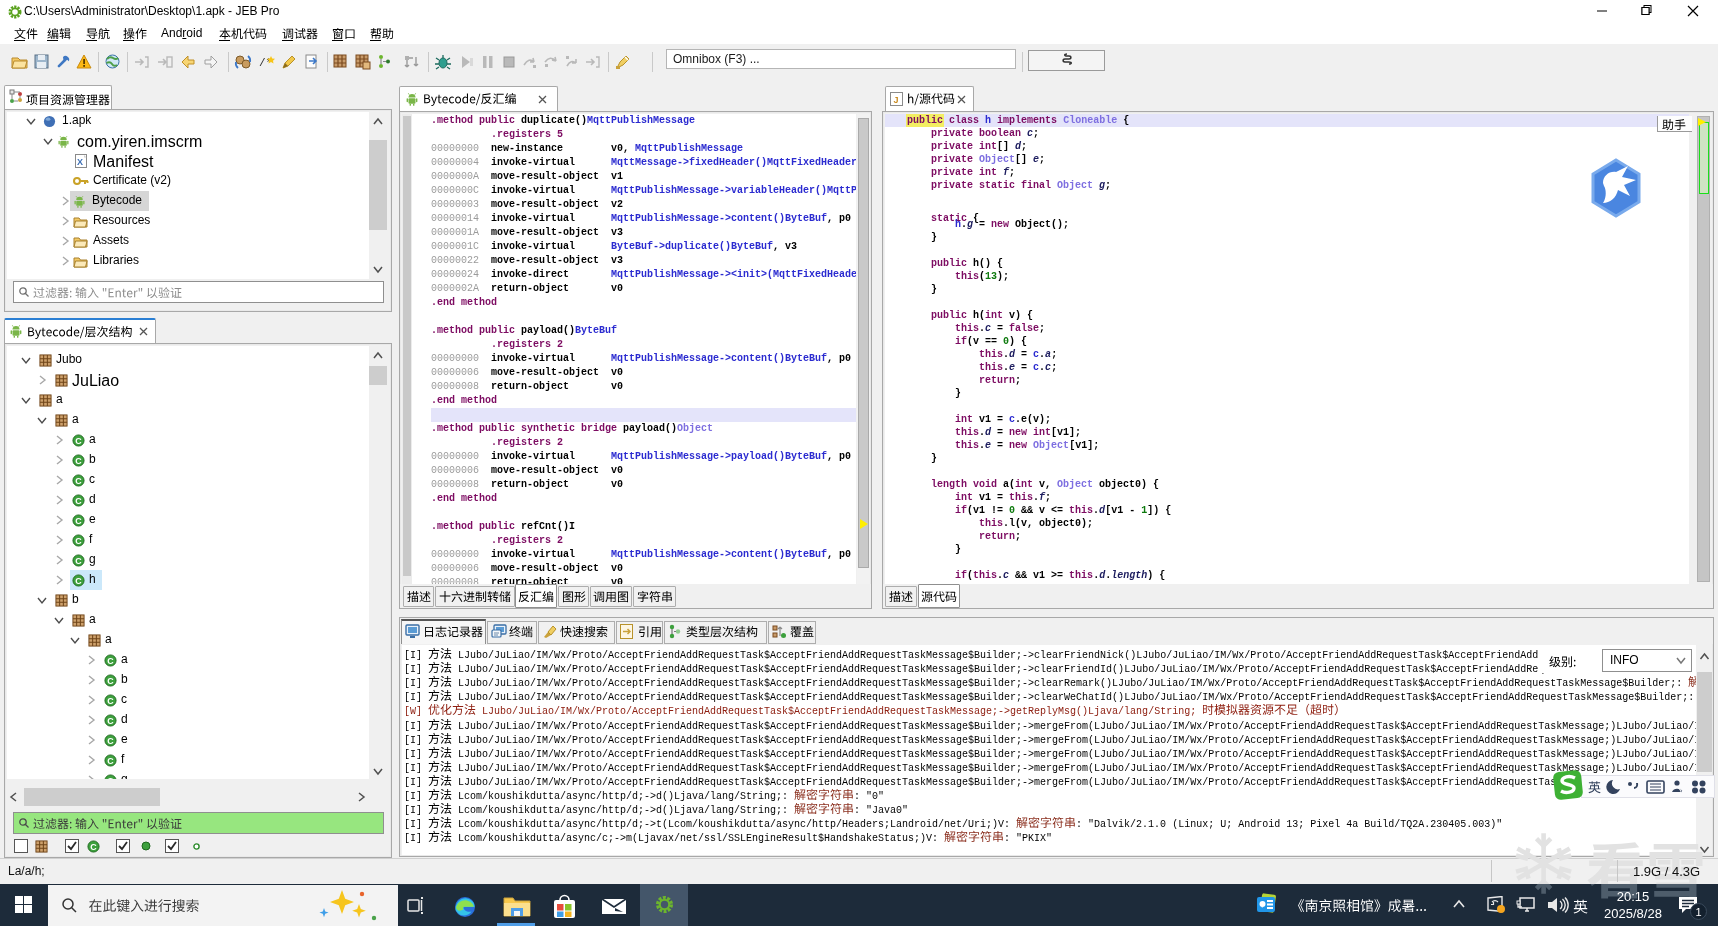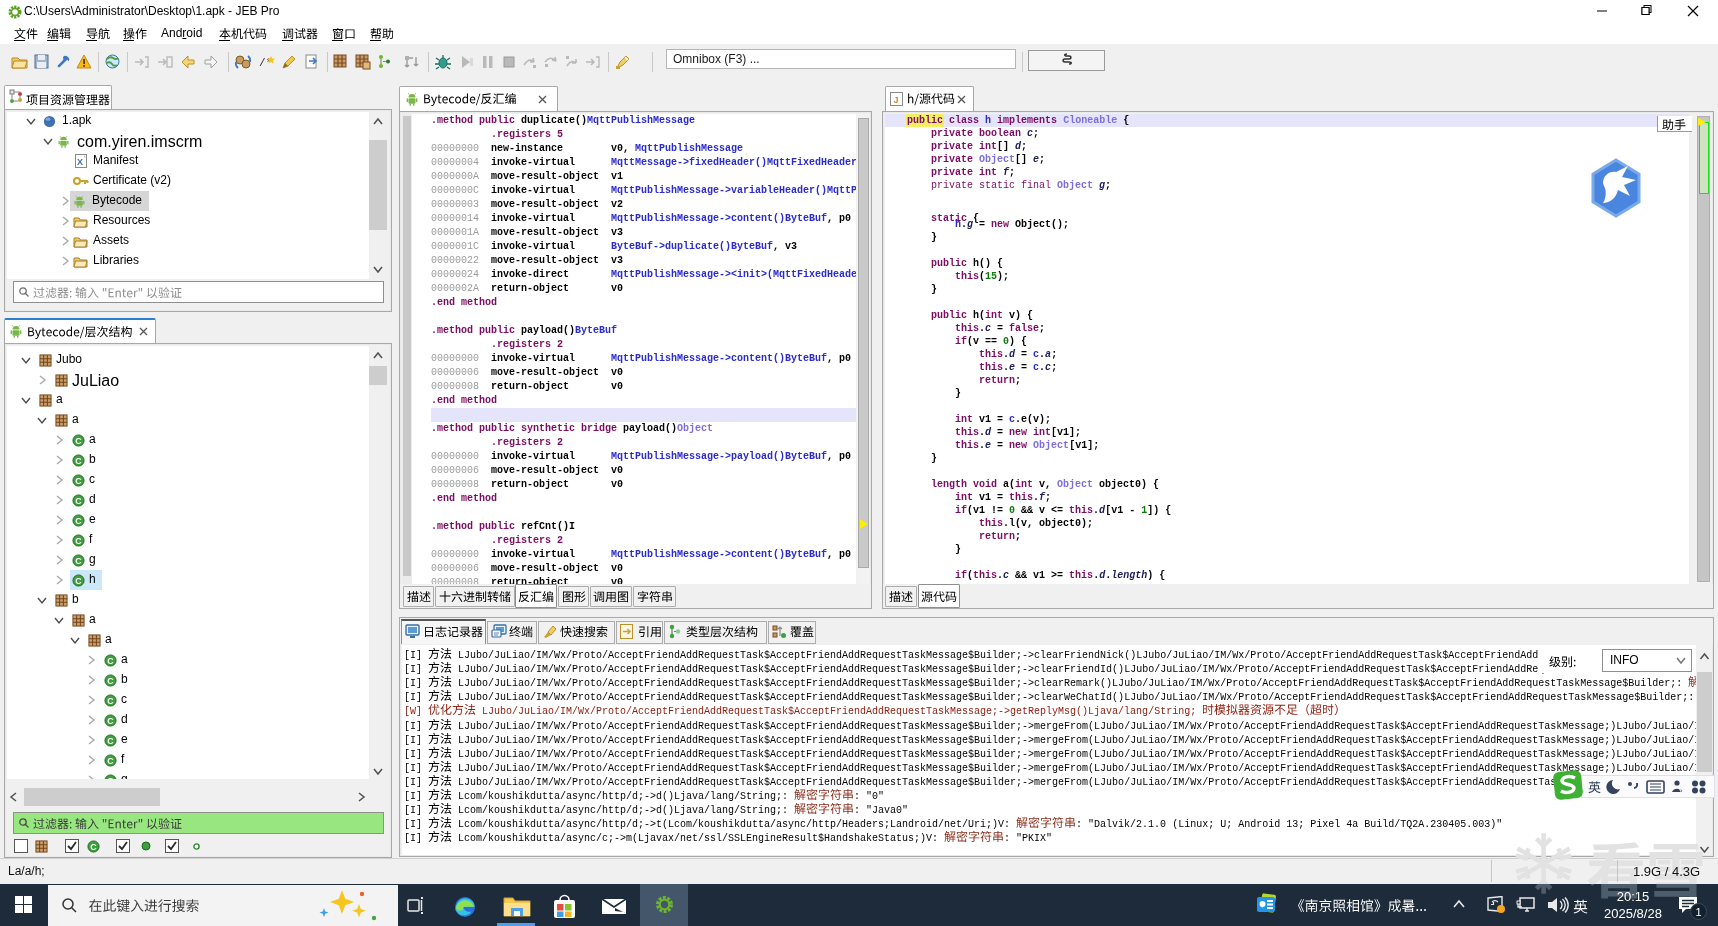--- a/index.html
+++ b/index.html
@@ -225,21 +225,21 @@
     <rect x="11" y="6.2" width="1.4" height="4" rx="0.7" fill="#7ab648"></rect>
     <rect x="4.6" y="11.9" width="1.4" height="1.8" fill="#7ab648"></rect>
     <rect x="8" y="11.9" width="1.4" height="1.8" fill="#7ab648"></rect>
   </svg>
 <div class="abs" style="left:77px;top:133px;font-size:16px">com.yiren.imscrm</div>
 <svg class="abs" style="left:75px;top:154px" width="12" height="14" viewBox="0 0 12 14">
     <rect x="0.5" y="0.5" width="11" height="13" fill="#fff" stroke="#8a8a8a"></rect>
     <path d="M9 1 L11.5 3.5 L9 3.5 Z" fill="#d0d0d0"></path>
     <text x="2" y="11" font-size="9" font-weight="bold" fill="#3c6eb4" font-family="Liberation Sans">X</text>
   </svg>
-<div class="abs" style="left:93px;top:153px;font-size:12px">Manifest</div>
+<div class="abs" style="left:93px;top:153px;font-size:16px">Manifest</div>
 <svg class="abs" style="left:73px;top:175px" width="16" height="12" viewBox="0 0 16 12">
 <circle cx="4" cy="6" r="3" fill="none" stroke="#c9a227" stroke-width="2"></circle>
     <path d="M7 6 H15 M12 6 V9 M14.5 6 V8" stroke="#c9a227" stroke-width="2"></path>
   </svg>
 <div class="abs" style="left:93px;top:173px;font-size:12px">Certificate (v2)</div>
 <div class="abs" style="left:70px;top:191px;width:79px;height:20px;background:#d6d6d6"></div>
 <svg class="abs" style="left:60px;top:196px" width="10" height="10" viewBox="0 0 10 10">
     <path d="M3 1 L8 5 L3 9" stroke="#a8a8a8" stroke-width="1.4" fill="none"></path>
   </svg>
 <svg class="abs" style="left:73px;top:194.5px" width="13" height="13" viewBox="0 0 14 14">
@@ -633,28 +633,28 @@
 <svg class="abs" style="left:956px;top:94px" width="11" height="11" viewBox="0 0 11 11">
     <path d="M2 2 L9 9 M9 2 L2 9" stroke="#555" stroke-width="1.3" fill="none"></path>
   </svg>
 <div class="panelbox" style="left:882px;top:111px;width:832px;height:498px"></div>
 <div class="white" style="left:885px;top:114px;width:804px;height:470px;overflow:hidden" id="rcode">
     <div class="cl" style="left:0;top:0px;height:13px;line-height:13px;background:#e4e4fa;width:808px;padding-left:22px"><span style="position:absolute;left:21px;top:0;width:38px;height:13px;background:#f3ee62"></span><span style="position:relative"><span style="color:#7d0c62;font-weight:bold">public</span> <span style="color:#7d0c62;font-weight:bold">class</span> <span style="color:#2b2bd0;font-weight:bold">h</span> <span style="color:#7d0c62;font-weight:bold">implements</span> <span style="color:#7d6ee0">Cloneable</span> {</span></div>
     <div class="cl" style="left:22px;top:13px;height:13px;line-height:13px">    <span style="color:#7d0c62;font-weight:bold">private boolean</span> <span style="color:#1c1c5e;font-style:italic">c</span>;</div>
     <div class="cl" style="left:22px;top:26px;height:13px;line-height:13px">    <span style="color:#7d0c62;font-weight:bold">private int</span>[] <span style="color:#1c1c5e;font-style:italic">d</span>;</div>
     <div class="cl" style="left:22px;top:39px;height:13px;line-height:13px">    <span style="color:#7d0c62;font-weight:bold">private</span> <span style="color:#7d6ee0">Object</span>[] <span style="color:#1c1c5e;font-style:italic">e</span>;</div>
     <div class="cl" style="left:22px;top:52px;height:13px;line-height:13px">    <span style="color:#7d0c62;font-weight:bold">private int</span> <span style="color:#1c1c5e;font-style:italic">f</span>;</div>
-    <div class="cl" style="left:22px;top:65px;height:13px;line-height:13px">    <span style="color:#7d0c62;font-weight:normal">private static final</span> <span style="color:#7d6ee0">Object</span> <span style="color:#1c1c5e;font-style:italic">g</span>;</div>
+    <div class="cl" style="left:22px;top:65px;height:13px;line-height:13px">    <span style="color:#7d0c62;font-weight:bold">private static final</span> <span style="color:#7d6ee0">Object</span> <span style="color:#1c1c5e;font-style:italic">g</span>;</div>
     <div class="cl" style="left:22px;top:78px;height:13px;line-height:13px"></div>
     <div class="cl" style="left:22px;top:98px;height:13px;line-height:13px">    <span style="color:#7d0c62;font-weight:bold">static</span> {</div>
     <div class="cl" style="left:22px;top:104px;height:13px;line-height:13px">        <span style="color:#2b2bd0;font-weight:bold">h</span>.<span style="color:#1c1c5e;font-style:italic">g</span> = <span style="color:#7d0c62;font-weight:bold">new</span> Object();</div>
     <div class="cl" style="left:22px;top:117px;height:13px;line-height:13px">    }</div>
     <div class="cl" style="left:22px;top:130px;height:13px;line-height:13px"></div>
     <div class="cl" style="left:22px;top:143px;height:13px;line-height:13px">    <span style="color:#7d0c62;font-weight:bold">public</span> h() {</div>
-    <div class="cl" style="left:22px;top:156px;height:13px;line-height:13px">        <span style="color:#7d0c62;font-weight:bold">this</span>(<span style="color:#0e7a0e">15</span>);</div>
+    <div class="cl" style="left:22px;top:156px;height:13px;line-height:13px">        <span style="color:#7d0c62;font-weight:bold">this</span>(<span style="color:#0e7a0e">13</span>);</div>
     <div class="cl" style="left:22px;top:169px;height:13px;line-height:13px">    }</div>
     <div class="cl" style="left:22px;top:182px;height:13px;line-height:13px"></div>
     <div class="cl" style="left:22px;top:195px;height:13px;line-height:13px">    <span style="color:#7d0c62;font-weight:bold">public</span> h(<span style="color:#7d0c62;font-weight:bold">int</span> v) {</div>
     <div class="cl" style="left:22px;top:208px;height:13px;line-height:13px">        <span style="color:#7d0c62;font-weight:bold">this</span>.<span style="color:#1c1c5e;font-style:italic">c</span> = <span style="color:#7d0c62;font-weight:bold">false</span>;</div>
     <div class="cl" style="left:22px;top:221px;height:13px;line-height:13px">        <span style="color:#7d0c62;font-weight:bold">if</span>(v == <span style="color:#0e7a0e">0</span>) {</div>
     <div class="cl" style="left:22px;top:234px;height:13px;line-height:13px">            <span style="color:#7d0c62;font-weight:bold">this</span>.<span style="color:#1c1c5e;font-style:italic">d</span> = <span style="color:#2b2bd0;font-weight:bold">c</span>.<span style="color:#1c1c5e;font-style:italic">a</span>;</div>
     <div class="cl" style="left:22px;top:247px;height:13px;line-height:13px">            <span style="color:#7d0c62;font-weight:bold">this</span>.<span style="color:#1c1c5e;font-style:italic">e</span> = <span style="color:#2b2bd0;font-weight:bold">c</span>.<span style="color:#1c1c5e;font-style:italic">c</span>;</div>
     <div class="cl" style="left:22px;top:260px;height:13px;line-height:13px">            <span style="color:#7d0c62;font-weight:bold">return</span>;</div>
     <div class="cl" style="left:22px;top:273px;height:13px;line-height:13px">        }</div>
     <div class="cl" style="left:22px;top:286px;height:13px;line-height:13px"></div>

